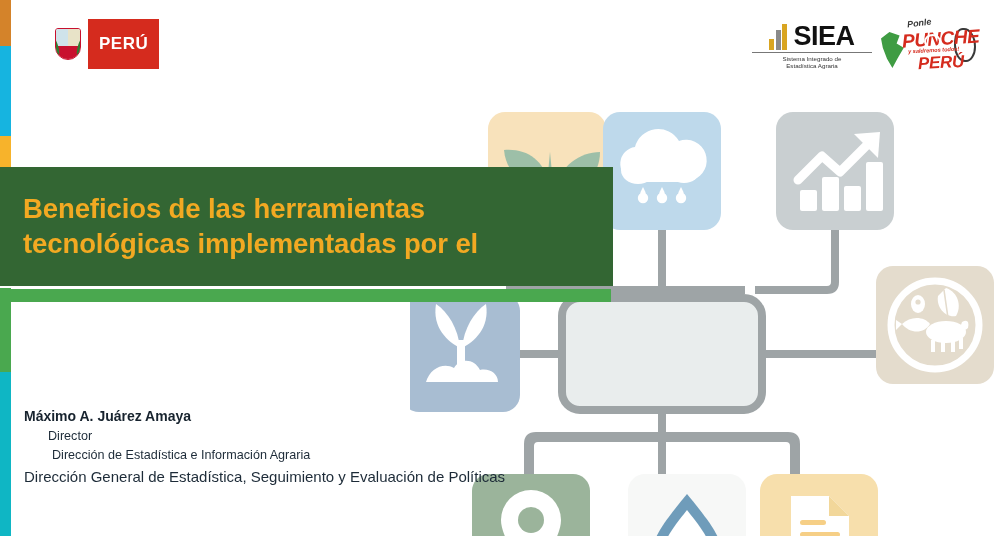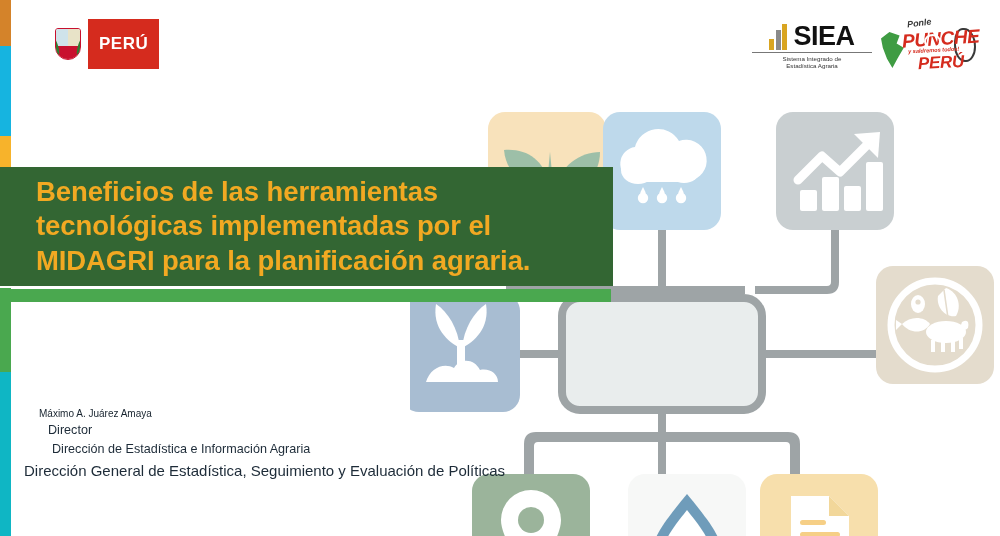--- a/index.html
+++ b/index.html
@@ -236,46 +236,45 @@
     height: 119px;
     background: #336633;
     display: flex;
     align-items: center;
   }
   .title-text {
     color: #f2a922;
     font-size: 27.5px;
     font-weight: bold;
     line-height: 1.24;
-    padding-left: 36px;
+    padding-left: 23px;
     padding-right: 10px;
     letter-spacing: -.1px;
   }
   .title-underbar {
     position: absolute;
     left: 11px;
     top: 289px;
     width: 600px;
     height: 13px;
     background: #4aa84f;
   }
 
   
   .author-block {
     position: absolute;
     left: 24px;
     top: 406px;
     color: #1d2b38;
   }
   .author-name {
-    font-size: 10px;
-    font-weight: normal;
+    font-size: 14px;
+    font-weight: bold;
     line-height: 1.5;
     color: #17232e;
-    margin-left: 15px;
   }
   .author-role {
     font-size: 12.6px;
     line-height: 1.5;
     color: #1d2b38;
     margin-left: 24px;
   }
   .author-dept {
     font-size: 12.6px;
     line-height: 1.5;
@@ -471,21 +470,20 @@
     <div class="punche-punche">PUNCHE</div>
     <div class="punche-circle"></div>
     <div class="punche-tag">y saldremos todos!</div>
     <div class="punche-peru">PERÚ</div>
   </div>
 
   <div class="title-banner">
     <div class="title-text">
       <div>Beneficios de las herramientas</div>
       <div>tecnológicas implementadas por el</div>
-      <div>MIDAGRI para la planificación agraria.</div>
     </div>
   </div>
   <div class="title-underbar"></div>
 
   <div class="author-block">
     <div class="author-name">Máximo A. Juárez Amaya</div>
     <div class="author-role">Director</div>
     <div class="author-dept">Dirección de Estadística e Información Agraria</div>
     <div class="author-sub">Dirección General de Estadística, Seguimiento y Evaluación de Políticas</div>
   </div>

